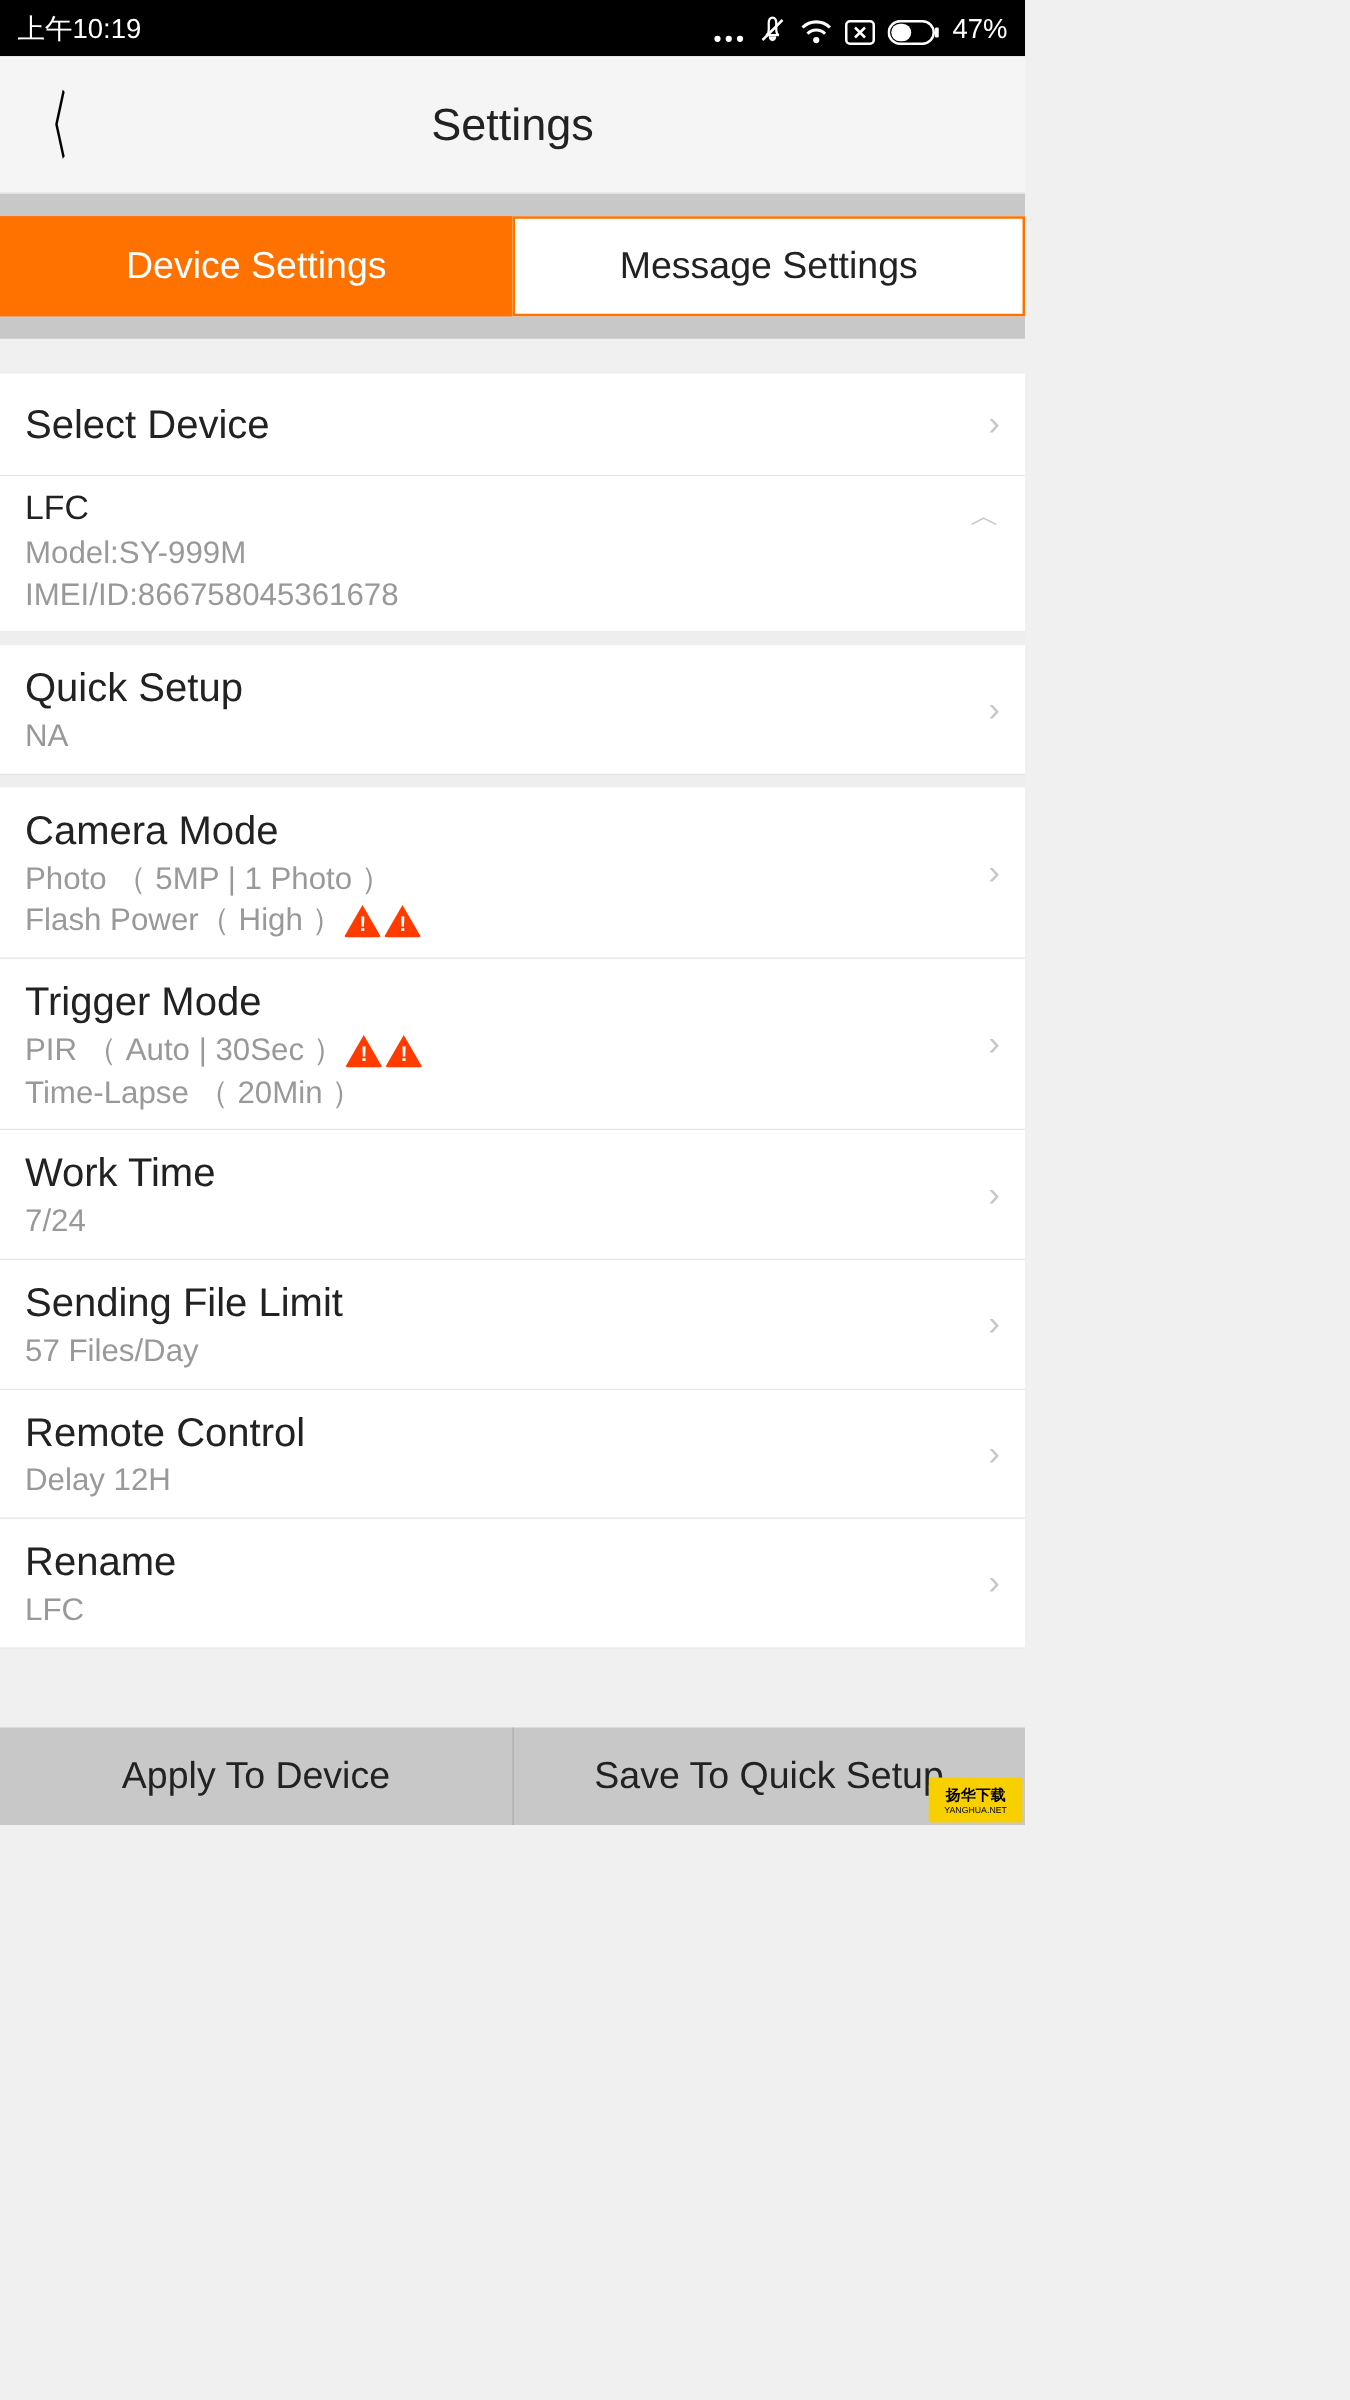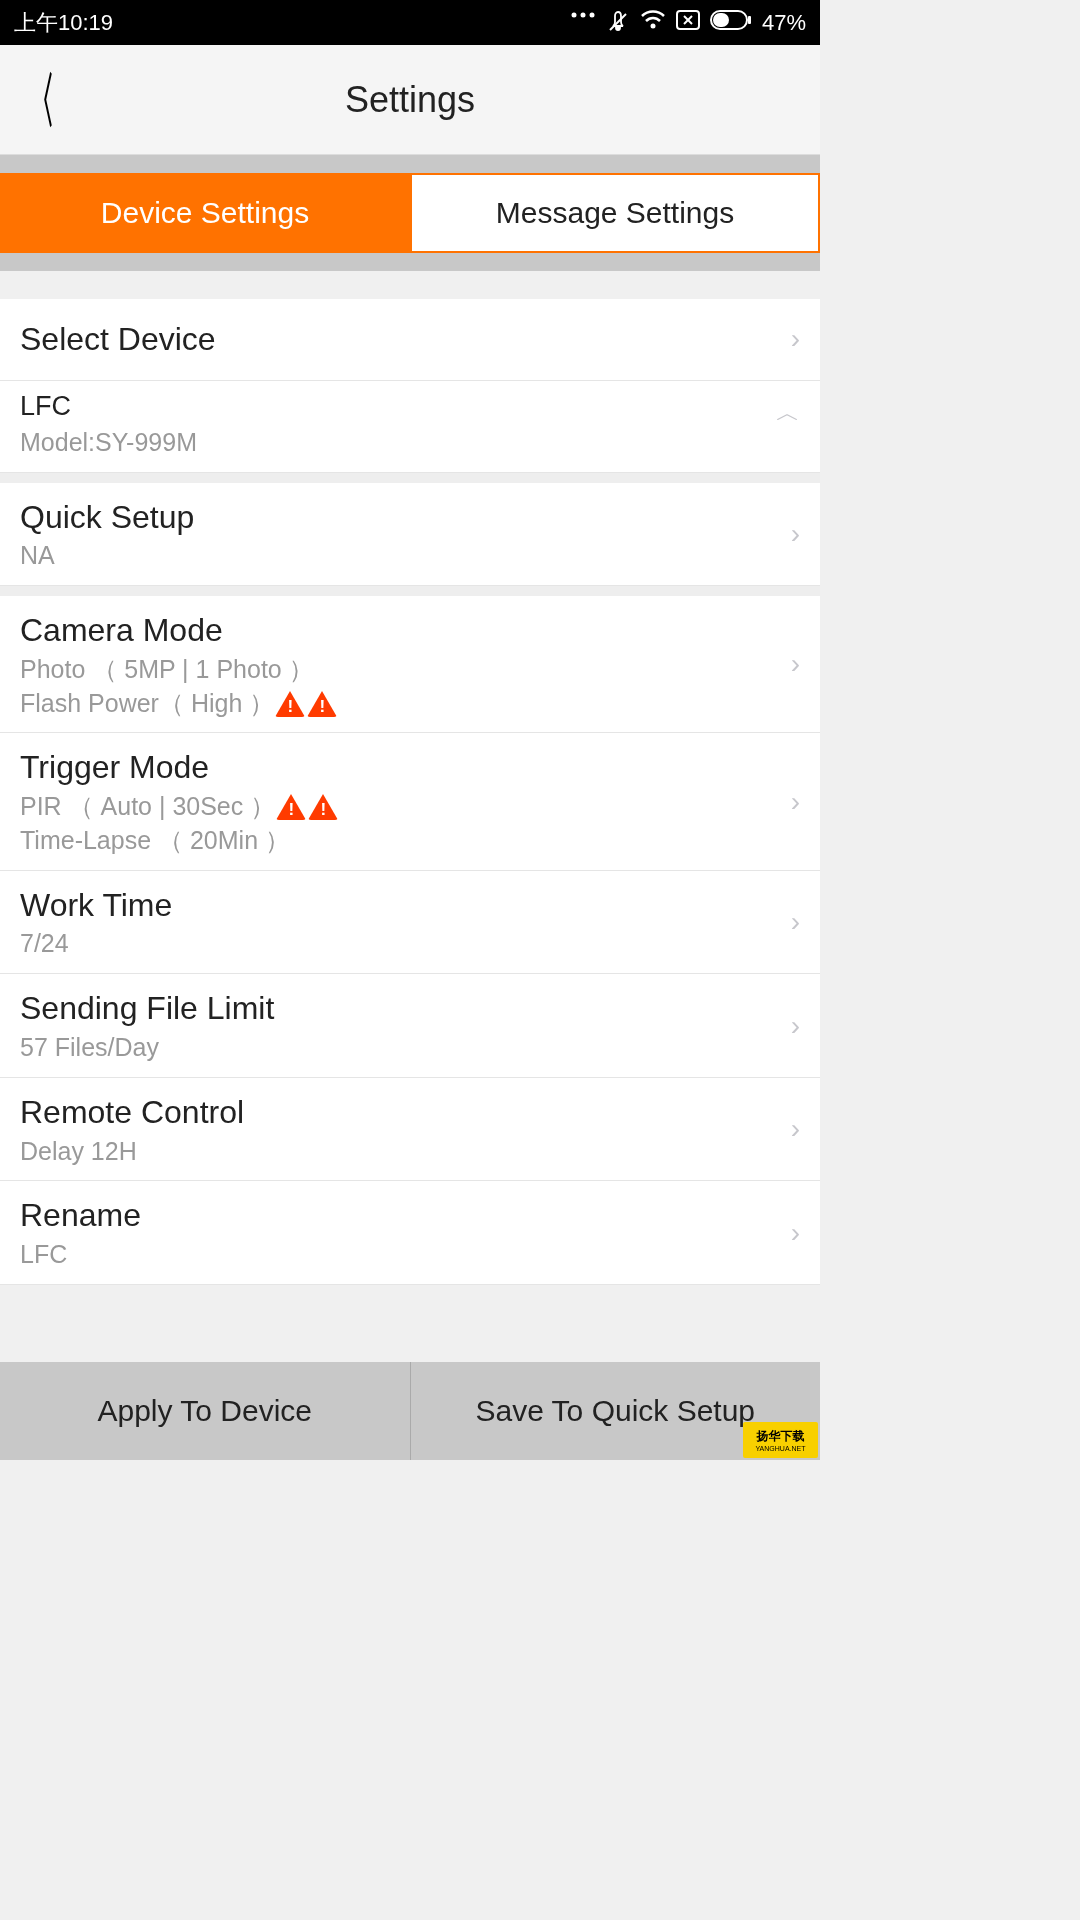--- a/index.html
+++ b/index.html
@@ -1,21 +1,21 @@
 <!DOCTYPE html>
 <html><head>
   <meta charset="utf-8">
   <style>
     * { margin: 0; padding: 0; box-sizing: border-box; font-family: -apple-system, "Helvetica Neue", Arial, sans-serif; }
     body { width: 820px; height: 1460px; background: #f0f0f0; overflow: hidden; position: relative; }
 
     
     .status-bar { background: #000; color: #fff; height: 45px; display: flex; align-items: center; justify-content: space-between; padding: 0 14px; font-size: 22px; }
     .status-left { font-weight: 300; }
-    .status-right { display: flex; align-items: flex-start; gap: 10px; }
+    .status-right { display: flex; align-items: flex-end; gap: 10px; }
     .status-icon { display: inline-flex; }
 
     
     .header { background: #f5f5f5; height: 110px; display: flex; align-items: center; position: relative; border-bottom: 1px solid #ddd; }
     .back-btn { position: absolute; left: 18px; font-size: 46px; font-weight: 600; cursor: pointer; line-height: 1; transform: scaleX(0.6) scaleY(1.3); }
     .header-title { width: 100%; text-align: center; font-size: 36px; color: #222; font-weight: 400; }
 
     
     .thick-sep { height: 18px; background: #c8c8c8; }
 
@@ -41,21 +41,21 @@
 
     .gap { height: 10px; background: #eee; }
 
     .warn-icon { display: inline-block; width: 0; height: 0; border-left: 15px solid transparent; border-right: 15px solid transparent; border-bottom: 26px solid #ff3b00; position: relative; margin: 0 1px; vertical-align: middle; border-radius: 3px; }
     .warn-icon::after { content: "!"; position: absolute; left: -4px; top: 5px; color: #fff; font-size: 17px; font-weight: bold; width: 8px; text-align: center; }
 
     .toggle { position: absolute; right: 18px; top: 50%; transform: translateY(-50%); width: 92px; height: 52px; background: #4cd964; border-radius: 26px; }
     .toggle-thumb { position: absolute; right: 3px; top: 3px; width: 46px; height: 46px; background: #fff; border-radius: 50%; box-shadow: 0 2px 4px rgba(0,0,0,0.2); }
 
     
-    .bottom-bar { position: absolute; bottom: 0; left: 0; right: 0; height: 98px; background: #c8c8c8; display: flex; }
+    .bottom-bar { position: absolute; bottom: 0; left: 0; right: 0; height: 78px; background: #c8c8c8; display: flex; }
     .bottom-btn { flex: 1; display: flex; align-items: center; justify-content: center; font-size: 30px; color: #222; cursor: pointer; }
     .bottom-divider { width: 1px; background: #aaa; }
 
     .watermark { position: absolute; right: 2px; bottom: 2px; width: 75px; height: 36px; background: #f8d000; font-size: 9px; display: flex; flex-direction: column; align-items: center; justify-content: center; color: #000; border-radius: 2px; }
   </style>
 </head>
 <body>
 
 <div class="status-bar">
   <span class="status-left">上午10:19</span>
@@ -118,20 +118,21 @@
 
 <div class="list">
   <div class="item" style="padding:18px 20px;margin-top:28px;">
     <div class="item-title">Select Device</div>
     <span class="chevron">›</span>
   </div>
 
   <div class="device-box">
     <div class="device-name">LFC</div>
     <div class="device-meta">Model:SY-999M</div>
+    <div class="device-meta">IMEI/ID:866758045361678</div>
     <span class="chevron-up">︿</span>
   </div>
 </div>
 
 <div class="gap"></div>
 
 <div class="list">
   <div class="item">
     <div class="item-title">Quick Setup</div>
     <div class="item-sub">NA</div>

